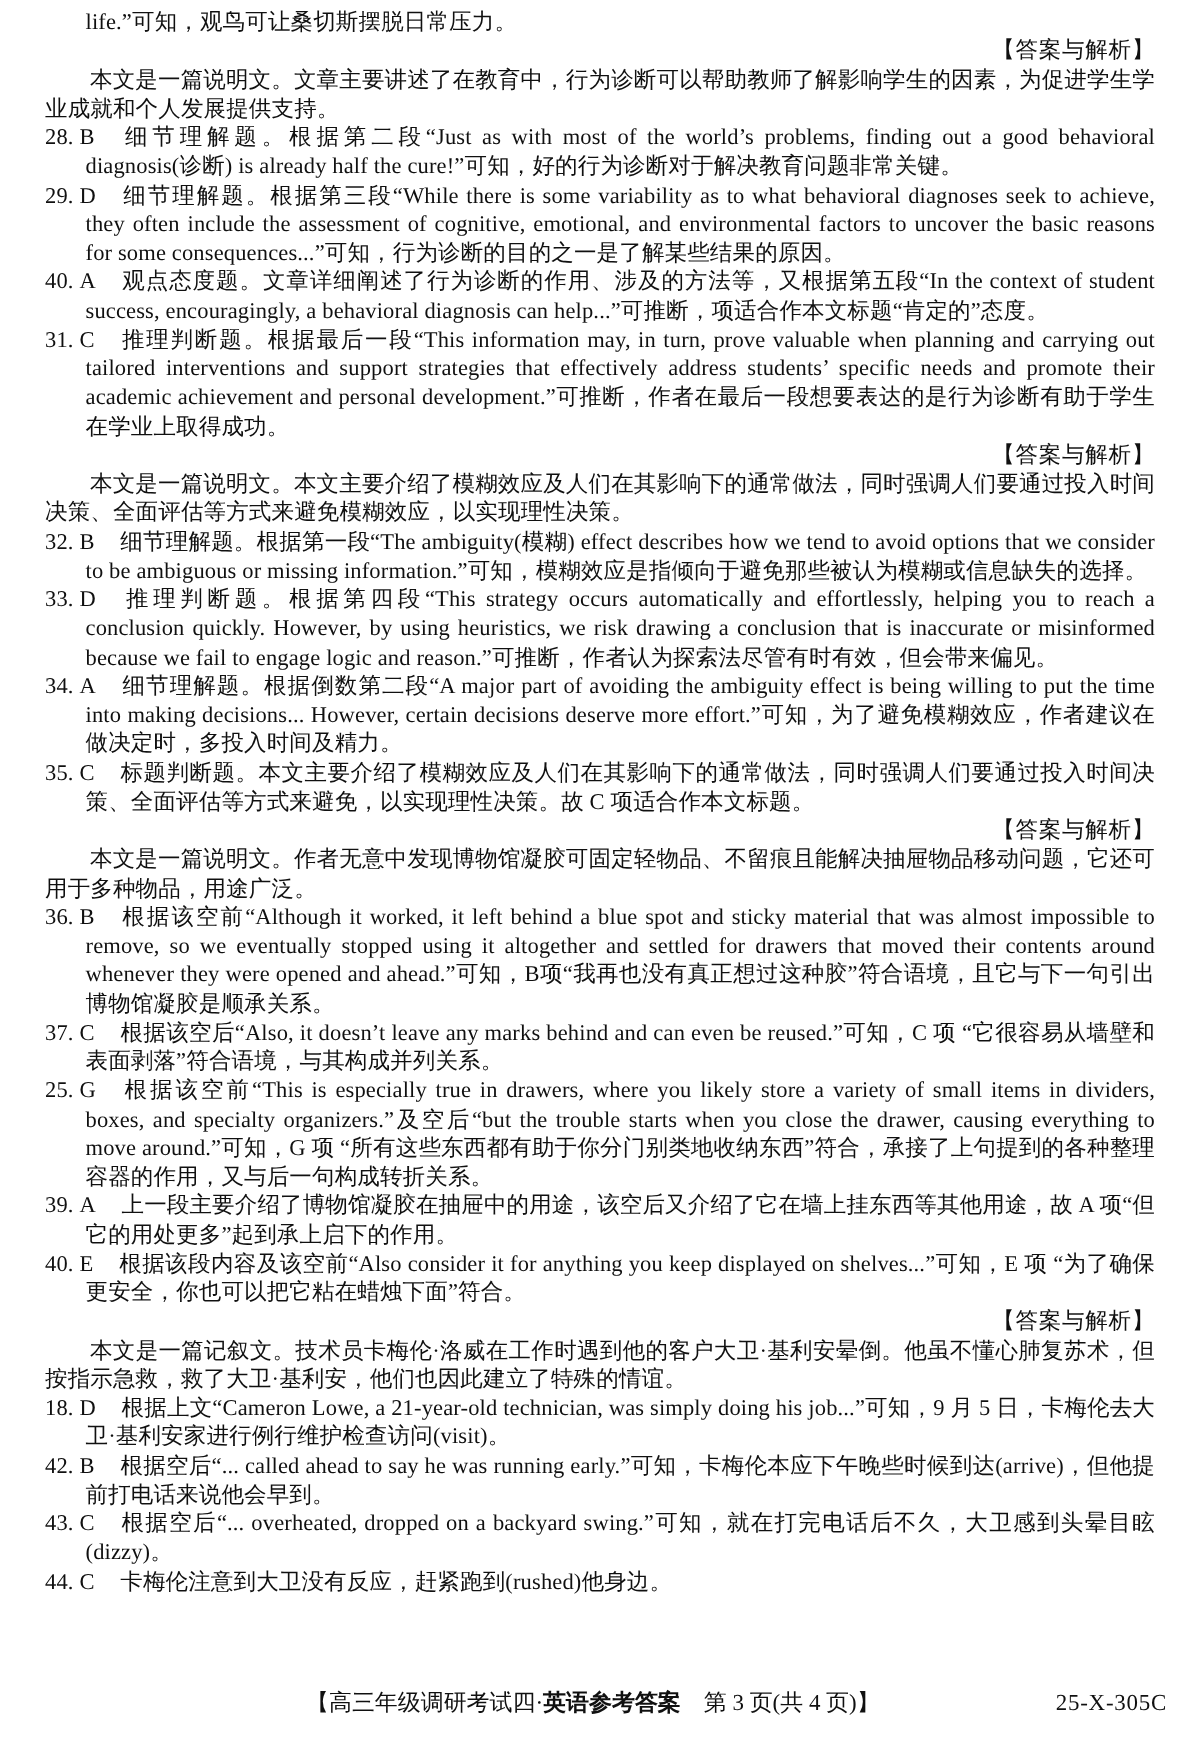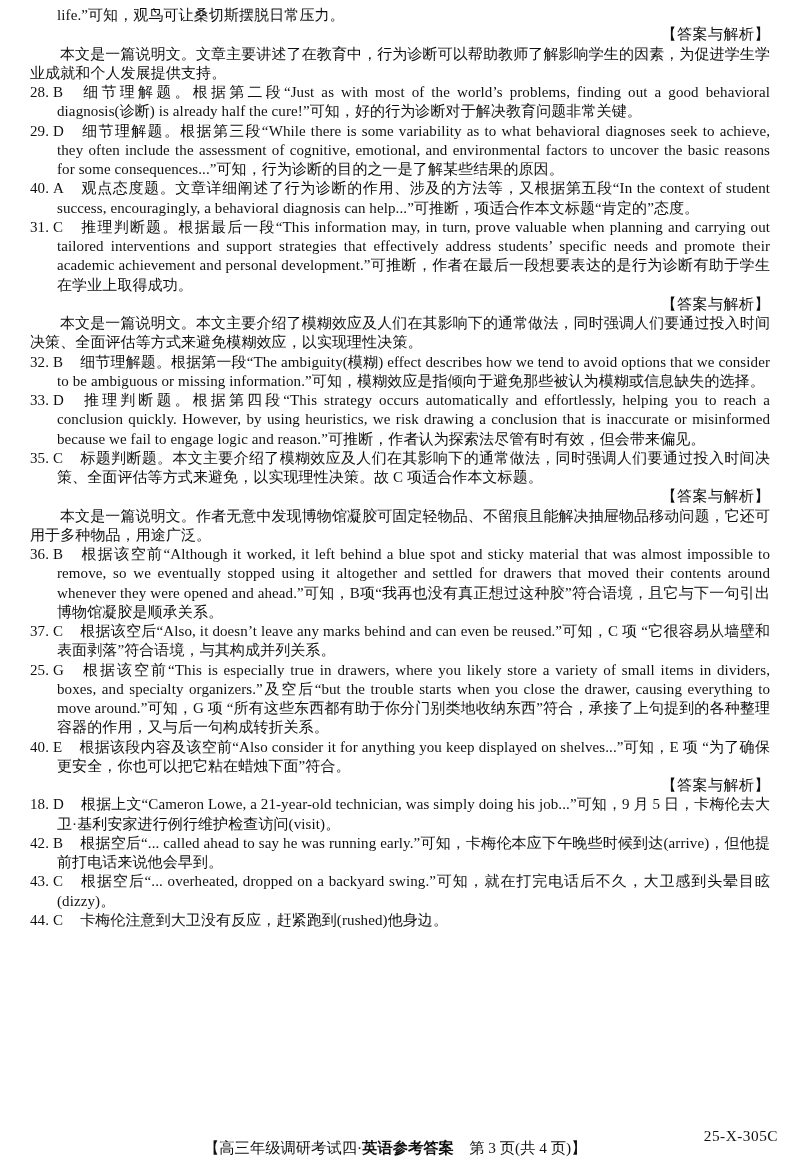--- a/index.html
+++ b/index.html
@@ -18,21 +18,21 @@
   .cont{padding-left:27px;}
   .header{text-align:right;letter-spacing:0.5px;}
   .summary{text-indent:2em;}
   .item{padding-left:27px;text-indent:-27px;}
   .num{margin-right:4px;}
   .ans{margin-right:17px;}
   .footer{
     position:absolute;top:1126px;left:0;width:800px;height:22px;
     font-size:15.3px;line-height:20px;
   }
-  .footer-main{position:absolute;left:204px;white-space:nowrap;margin-top:12px;}
+  .footer-main{position:absolute;left:204px;white-space:nowrap;}
   .footer-bold{font-weight:bold;}
   .footer-code{position:absolute;right:22px;white-space:nowrap;letter-spacing:0.5px;}
 </style>
 </head>
 <body>
 
 <div class="page">
   <div class="content">
 
     <div class="block cont">life.”可知，观鸟可让桑切斯摆脱日常压力。</div>
@@ -43,31 +43,34 @@
     <div class="block item"><span class="num">28.</span><span class="ans">B</span><span>细节理解题。根据第二段“Just as with most of the world’s problems, finding out a good behavioral diagnosis(诊断) is already half the cure!”可知，好的行为诊断对于解决教育问题非常关键。</span></div>
     <div class="block item"><span class="num">29.</span><span class="ans">D</span><span>细节理解题。根据第三段“While there is some variability as to what behavioral diagnoses seek to achieve, they often include the assessment of cognitive, emotional, and environmental factors to uncover the basic reasons for some consequences...”可知，行为诊断的目的之一是了解某些结果的原因。</span></div>
     <div class="block item"><span class="num">40.</span><span class="ans">A</span><span>观点态度题。文章详细阐述了行为诊断的作用、涉及的方法等，又根据第五段“In the context of student success, encouragingly, a behavioral diagnosis can help...”可推断，项适合作本文标题“肯定的”态度。</span></div>
     <div class="block item"><span class="num">31.</span><span class="ans">C</span><span>推理判断题。根据最后一段“This information may, in turn, prove valuable when planning and carrying out tailored interventions and support strategies that effectively address students’ specific needs and promote their academic achievement and personal development.”可推断，作者在最后一段想要表达的是行为诊断有助于学生在学业上取得成功。</span></div>
 
     <div class="block header">【答案与解析】</div>
     <div class="block summary">本文是一篇说明文。本文主要介绍了模糊效应及人们在其影响下的通常做法，同时强调人们要通过投入时间决策、全面评估等方式来避免模糊效应，以实现理性决策。</div>
 
     <div class="block item"><span class="num">32.</span><span class="ans">B</span><span>细节理解题。根据第一段“The ambiguity(模糊) effect describes how we tend to avoid options that we consider to be ambiguous or missing information.”可知，模糊效应是指倾向于避免那些被认为模糊或信息缺失的选择。</span></div>
     <div class="block item"><span class="num">33.</span><span class="ans">D</span><span>推理判断题。根据第四段“This strategy occurs automatically and effortlessly, helping you to reach a conclusion quickly. However, by using heuristics, we risk drawing a conclusion that is inaccurate or misinformed because we fail to engage logic and reason.”可推断，作者认为探索法尽管有时有效，但会带来偏见。</span></div>
+    <div class="block item"><span class="num">34.</span><span class="ans">A</span><span>细节理解题。根据倒数第二段“A major part of avoiding the ambiguity effect is being willing to put the time into making decisions... However, certain decisions deserve more effort.”可知，为了避免模糊效应，作者建议在做决定时，多投入时间及精力。</span></div>
     <div class="block item"><span class="num">35.</span><span class="ans">C</span><span>标题判断题。本文主要介绍了模糊效应及人们在其影响下的通常做法，同时强调人们要通过投入时间决策、全面评估等方式来避免，以实现理性决策。故 C 项适合作本文标题。</span></div>
 
     <div class="block header">【答案与解析】</div>
     <div class="block summary">本文是一篇说明文。作者无意中发现博物馆凝胶可固定轻物品、不留痕且能解决抽屉物品移动问题，它还可用于多种物品，用途广泛。</div>
 
     <div class="block item"><span class="num">36.</span><span class="ans">B</span><span>根据该空前“Although it worked, it left behind a blue spot and sticky material that was almost impossible to remove, so we eventually stopped using it altogether and settled for drawers that moved their contents around whenever they were opened and ahead.”可知，B项“我再也没有真正想过这种胶”符合语境，且它与下一句引出博物馆凝胶是顺承关系。</span></div>
     <div class="block item"><span class="num">37.</span><span class="ans">C</span><span>根据该空后“Also, it doesn’t leave any marks behind and can even be reused.”可知，C 项 “它很容易从墙壁和表面剥落”符合语境，与其构成并列关系。</span></div>
     <div class="block item"><span class="num">25.</span><span class="ans">G</span><span>根据该空前“This is especially true in drawers, where you likely store a variety of small items in dividers, boxes, and specialty organizers.”及空后“but the trouble starts when you close the drawer, causing everything to move around.”可知，G 项 “所有这些东西都有助于你分门别类地收纳东西”符合，承接了上句提到的各种整理容器的作用，又与后一句构成转折关系。</span></div>
+    <div class="block item"><span class="num">39.</span><span class="ans">A</span><span>上一段主要介绍了博物馆凝胶在抽屉中的用途，该空后又介绍了它在墙上挂东西等其他用途，故 A 项“但它的用处更多”起到承上启下的作用。</span></div>
     <div class="block item"><span class="num">40.</span><span class="ans">E</span><span>根据该段内容及该空前“Also consider it for anything you keep displayed on shelves...”可知，E 项 “为了确保更安全，你也可以把它粘在蜡烛下面”符合。</span></div>
 
     <div class="block header">【答案与解析】</div>
+    <div class="block summary">本文是一篇记叙文。技术员卡梅伦·洛威在工作时遇到他的客户大卫·基利安晕倒。他虽不懂心肺复苏术，但按指示急救，救了大卫·基利安，他们也因此建立了特殊的情谊。</div>
 
     <div class="block item"><span class="num">18.</span><span class="ans">D</span><span>根据上文“Cameron Lowe, a 21-year-old technician, was simply doing his job...”可知，9 月 5 日，卡梅伦去大卫·基利安家进行例行维护检查访问(visit)。</span></div>
     <div class="block item"><span class="num">42.</span><span class="ans">B</span><span>根据空后“... called ahead to say he was running early.”可知，卡梅伦本应下午晚些时候到达(arrive)，但他提前打电话来说他会早到。</span></div>
     <div class="block item"><span class="num">43.</span><span class="ans">C</span><span>根据空后“... overheated, dropped on a backyard swing.”可知，就在打完电话后不久，大卫感到头晕目眩(dizzy)。</span></div>
     <div class="block item"><span class="num">44.</span><span class="ans">C</span><span>卡梅伦注意到大卫没有反应，赶紧跑到(rushed)他身边。</span></div>
 
   </div>
 
   <div class="footer">
     <div class="footer-main"><span>【高三年级调研考试四·</span><span class="footer-bold">英语参考答案</span><span>　第 3 页(共 4 页)】</span></div>

